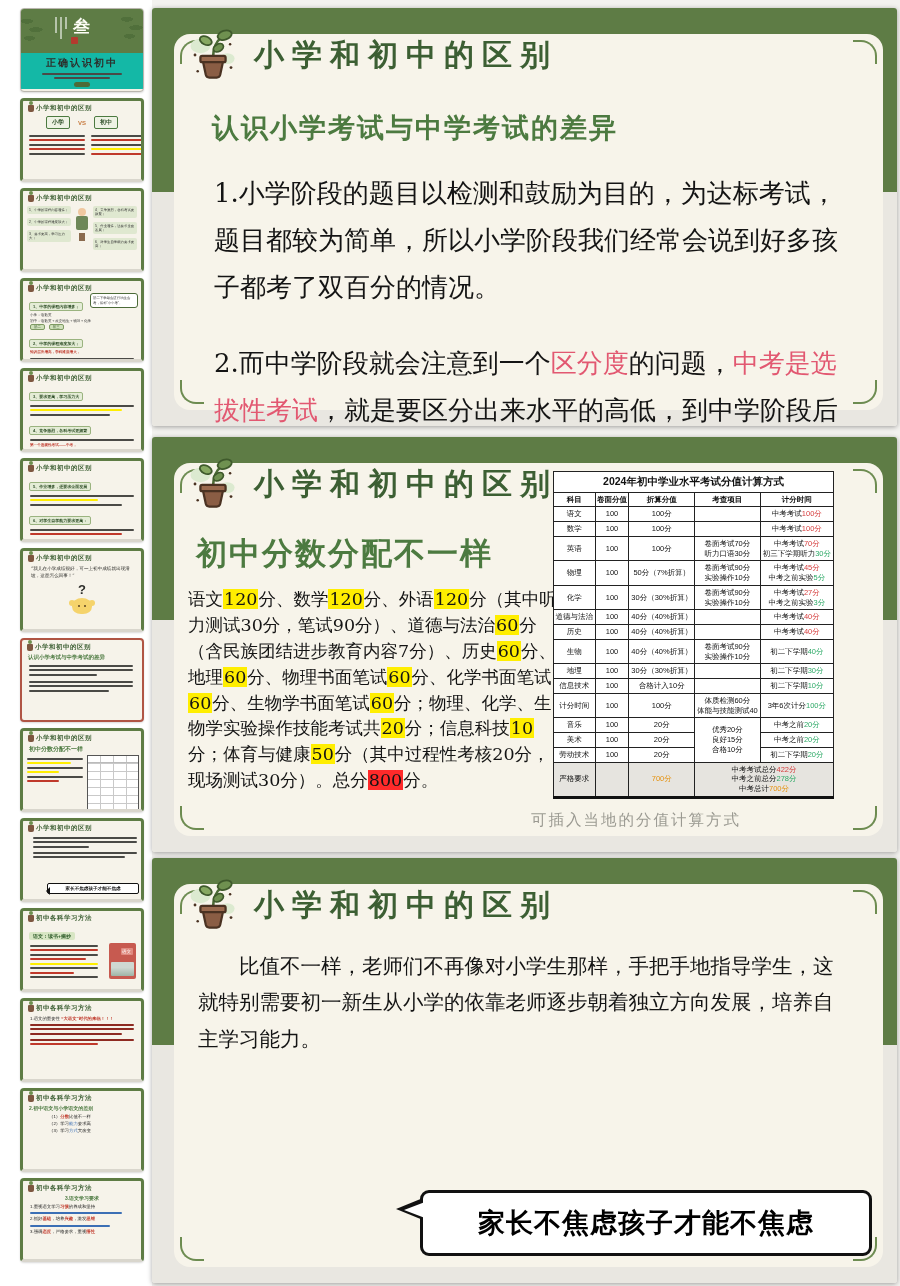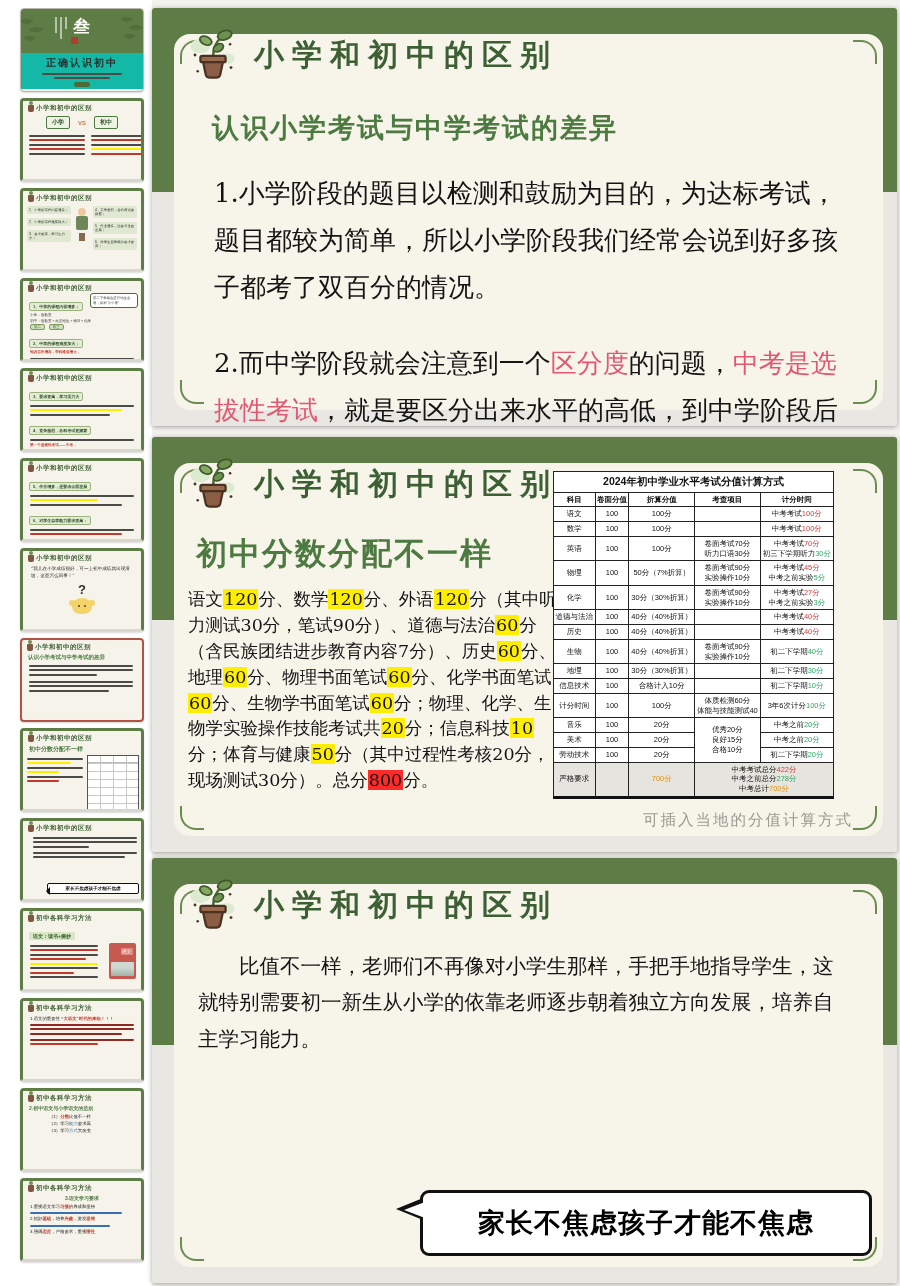--- a/index.html
+++ b/index.html
@@ -121,21 +121,21 @@
   .hl-r { background:#ff2a2a; padding:0 1px; }
   
   .tblwrap { position:absolute; left:401px; top:34px; width:281px; }
   table.score { width:100%; border-collapse:collapse; background:#fff; font-size:7.5px; color:#111;
       border:1px solid #222; border-bottom:3px solid #111; }
   table.score th, table.score td { border:1px solid #222; text-align:center; padding:2px 1px; line-height:1.3; }
   table.score .ttl { font-size:10.5px; font-weight:bold; padding:3px 0; }
   table.score th { font-weight:bold; }
   table.score tr.total td { background:#e6e4df; }
   .v-red { color:#d63e3e; } .v-green { color:#2faa68; } .v-orange { color:#e5920f; }
-  .caption { position:absolute; left:411px; top:373px; width:290px; text-align:right;
+  .caption { position:absolute; left:379px; top:373px; width:290px; text-align:left;
       font-family:"DejaVu Serif", serif; font-size:15.5px; color:#9b9a92; letter-spacing:2px; }
   .wm { position:absolute; left:366px; top:300px; width:356px; text-align:center; font-size:44px; font-weight:bold;
       color:rgba(210,55,45,.28); letter-spacing:16px; white-space:nowrap; pointer-events:none; }
   
   #slideC .bodytxt { position:absolute; left:46px; right:44px; top:90px; font-size:20.5px; line-height:1.78; }
   #slideC .bodytxt p.p1 { text-indent:2em; }
   #slideC .bodytxt p.p2 { text-indent:2.8em; margin-top:26px; }
   .bubble { position:absolute; left:268px; top:332px; width:452px; height:66px; background:#fff;
       border:3.5px solid #111; border-radius:9px; display:flex; align-items:center; justify-content:center;
       font-size:27px; font-weight:bold; color:#000; letter-spacing:1px; }

